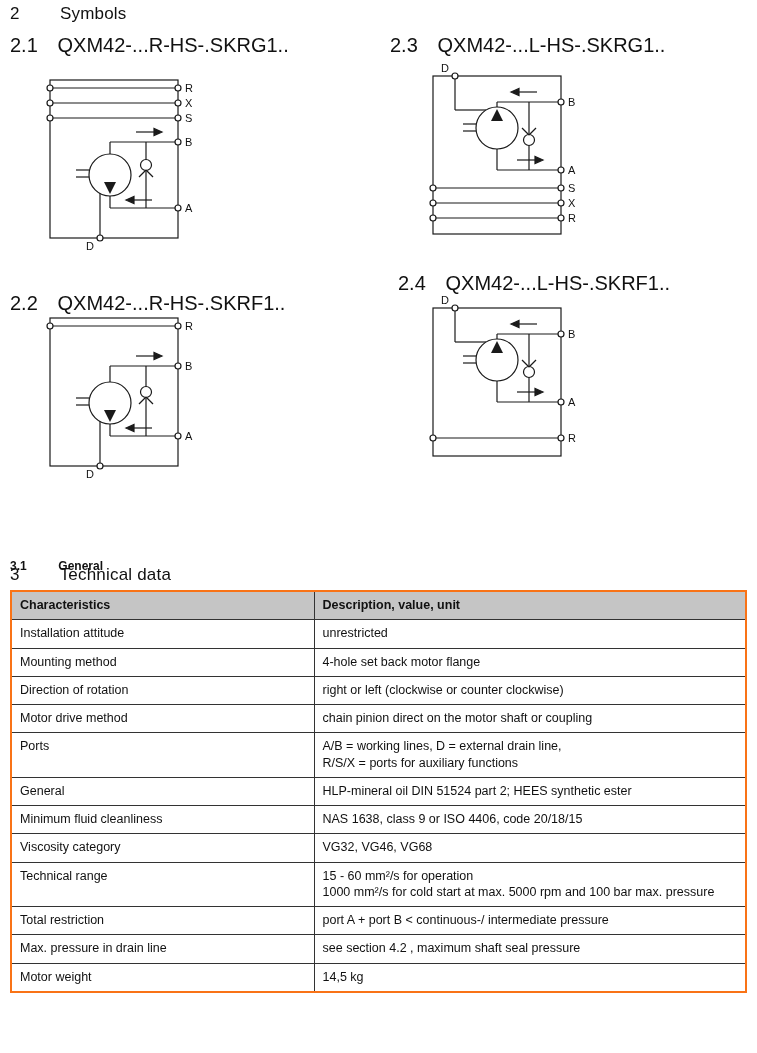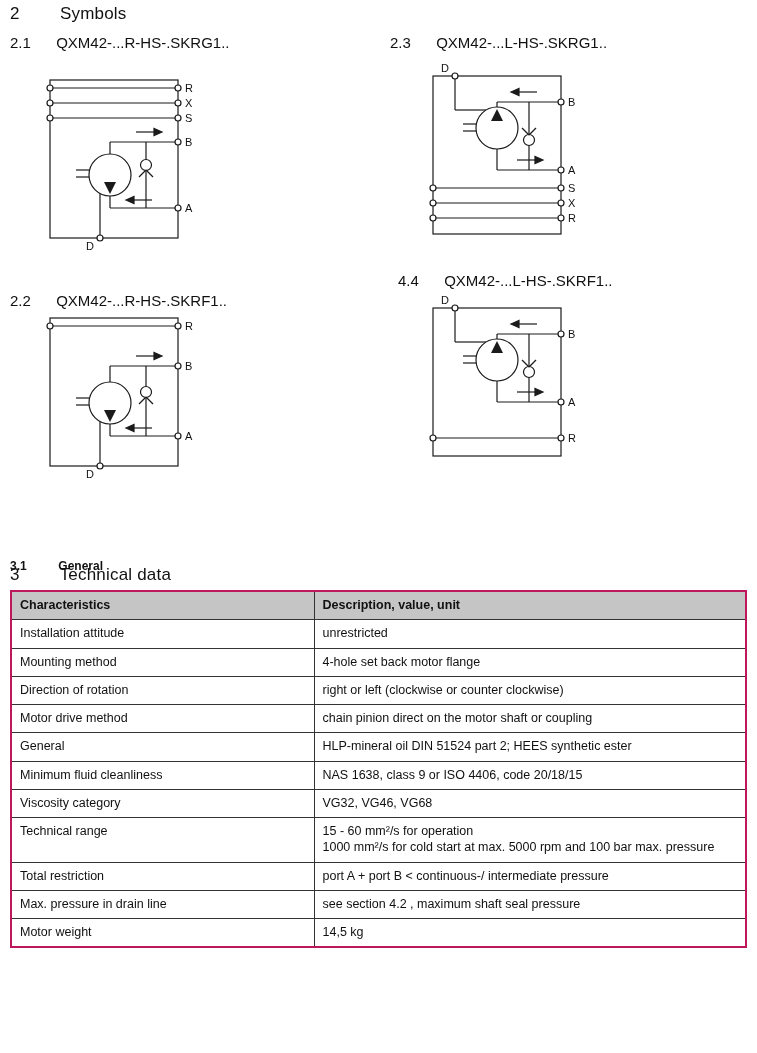--- a/index.html
+++ b/index.html
@@ -4,28 +4,28 @@
 <style>
   * { box-sizing: border-box; }
   html, body { margin: 0; padding: 0; background: #ffffff; }
   body { font-family: "Liberation Sans", sans-serif; color: #111; }
   .page { position: relative; width: 757px; height: 1053px; background: #fff; overflow: hidden; }
 
   .heading { position: absolute; font-size: 17px; font-weight: 400; letter-spacing: 0.2px; }
   .heading .num { display: inline-block; width: 45px; }
   .sub { position: absolute; font-size: 12px; font-weight: 700; }
   .sub .num { display: inline-block; width: 45px; }
-  .cap { position: absolute; font-size: 15px; font-weight: 400; }
+  .cap { position: absolute; font-size: 20px; font-weight: 400; }
   .cap .num { display: inline-block; width: 42px; }
 
   .diag { position: absolute; }
   .diag text { font-family: "Liberation Sans", sans-serif; font-size: 11px; fill: #111; }
 
   table.tech { position: absolute; left: 10px; top: 590px; width: 737px;
-               border-collapse: collapse; font-size: 12.5px; border: 2px solid #be185d; }
+               border-collapse: collapse; font-size: 12.5px; border: 2px solid #f97316; }
   .tech th, .tech td { border: 1px solid #333; padding: 5px 8px 6px 8px;
                        vertical-align: top; text-align: left; line-height: 1.3; }
   .tech thead th { background: #c5c5c5; font-weight: bold; }
   .tech td.desc { white-space: pre-line; }
 </style>
 </head>
 <body>
 
 <div class="page">
 
@@ -154,21 +154,21 @@
       <text x="149" y="162">R</text>
     </g>
   </svg>
 
   <div class="cap" style="left:10px; top:280px;margin-top:12px;">
     <span class="num">2.2</span>
     <span>QXM42-...R-HS-.SKRF1..</span>
   </div>
 
   <div class="cap" style="left:398px; top:272px;">
-    <span class="num">4.4</span>
+    <span class="num">2.4</span>
     <span>QXM42-...L-HS-.SKRF1..</span>
   </div>
 
   <svg class="diag" style="left:36px; top:306px;" width="210" height="185" viewBox="0 0 210 185">
     <g stroke="#1a1a1a" stroke-width="1.2" fill="none">
       <rect x="14" y="12" width="128" height="148"></rect>
       <line x1="14" y1="20" x2="142" y2="20"></line>
       <line x1="74" y1="60" x2="142" y2="60"></line>
       <line x1="74" y1="60" x2="74" y2="76"></line>
       <line x1="110" y1="60" x2="110" y2="130"></line>
@@ -292,20 +292,25 @@
         </tr>
       <tr>
           <td>Direction of rotation</td>
           <td class="desc">right or left (clockwise or counter clockwise)</td>
         </tr>
       <tr>
           <td>Motor drive method</td>
           <td class="desc">chain pinion direct on the motor shaft or coupling</td>
         </tr>
       <tr>
+          <td>Ports</td>
+          <td class="desc">A/B = working lines, D = external drain line,
+R/S/X = ports for auxiliary functions</td>
+        </tr>
+      <tr>
           <td>General</td>
           <td class="desc">HLP-mineral oil DIN 51524 part 2; HEES synthetic ester</td>
         </tr>
       <tr>
           <td>Minimum fluid cleanliness</td>
           <td class="desc">NAS 1638, class 9 or ISO 4406, code 20/18/15</td>
         </tr>
       <tr>
           <td>Viscosity category</td>
           <td class="desc">VG32, VG46, VG68</td>

